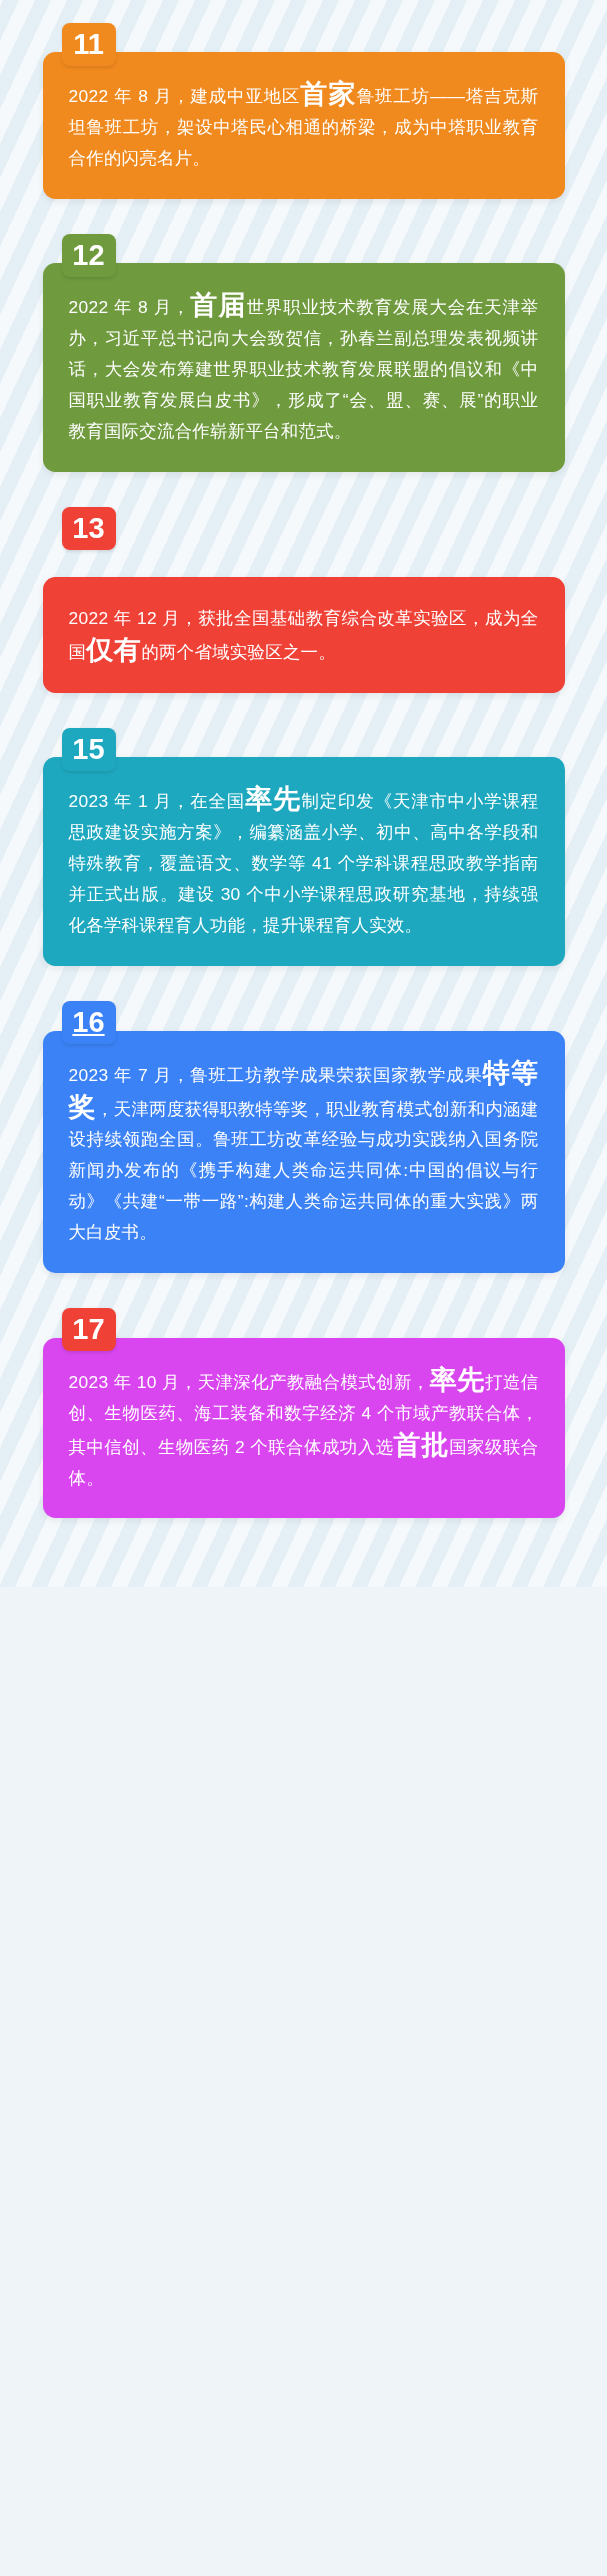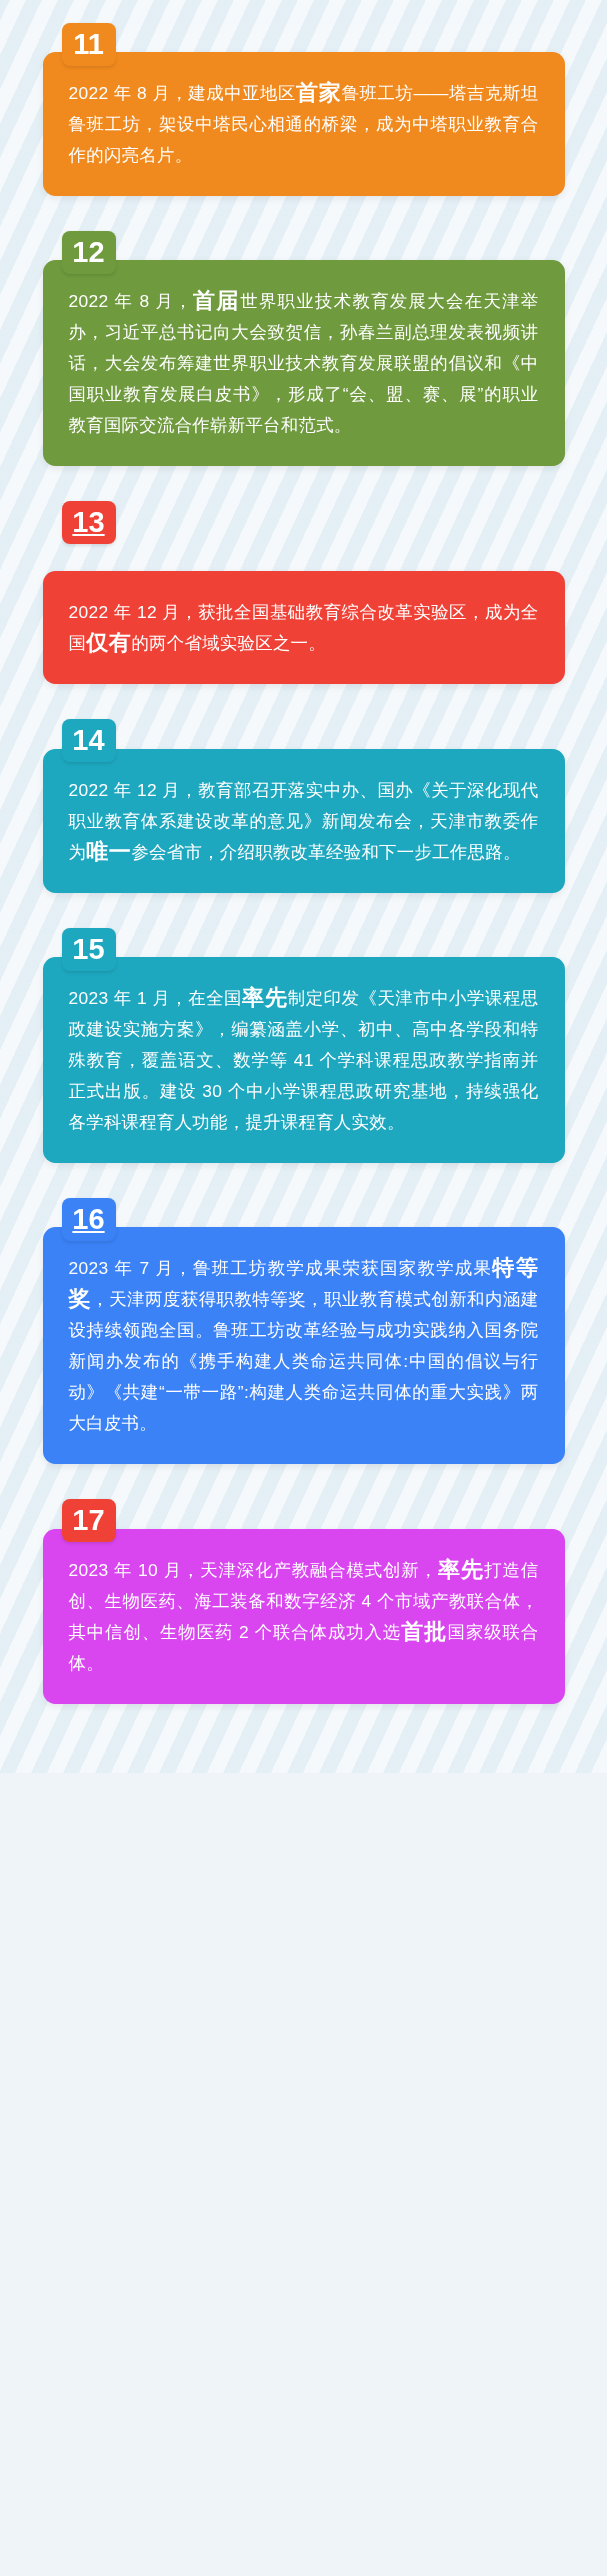--- a/index.html
+++ b/index.html
@@ -68,21 +68,21 @@
     padding: 26px 26px 25px 26px;
     color: #ffffff;
     font-size: 17.4px;
     line-height: 1.78;
     letter-spacing: 0.3px;
     text-align: justify;
     box-shadow: 0 2.2px 7.9px rgba(0,0,0,0.07);
   }
   .card p { margin: 0; }
   .hl {
-    font-size: 22px;
+    font-size: 27px;
     font-weight: bold;
     line-height: 1.2;
     vertical-align: -1.1px;
     letter-spacing: 0.6px;
   }
   .seg { }
 </style>
 </head>
 <body>
 
@@ -96,29 +96,23 @@
         <p><span class="seg">2022 年 8 月，建成中亚地区</span><span class="hl">首家</span><span class="seg">鲁班工坊——塔吉克斯坦鲁班工坊，架设中塔民心相通的桥梁，成为中塔职业教育合作的闪亮名片。</span></p>
       </div>
     </div>
     <div class="card-wrap">
       <div class="badge" style="background: rgb(111, 154, 62);">12</div>
       <div class="card" style="background: rgb(111, 154, 62);">
         <p><span class="seg">2022 年 8 月，</span><span class="hl">首届</span><span class="seg">世界职业技术教育发展大会在天津举办，习近平总书记向大会致贺信，孙春兰副总理发表视频讲话，大会发布筹建世界职业技术教育发展联盟的倡议和《中国职业教育发展白皮书》，形成了“会、盟、赛、展”的职业教育国际交流合作崭新平台和范式。</span></p>
       </div>
     </div>
     <div class="card-wrap">
-      <div class="badge" style="background: rgb(239, 65, 54); text-decoration: underline;">13</div>
+      <div class="badge" style="background: rgb(239, 65, 54);">13</div>
       <div class="card" style="background: rgb(239, 65, 54); margin-top: 27px;">
         <p><span class="seg">2022 年 12 月，获批全国基础教育综合改革实验区，成为全国</span><span class="hl">仅有</span><span class="seg">的两个省域实验区之一。</span></p>
-      </div>
-    </div>
-    <div class="card-wrap">
-      <div class="badge" style="background: rgb(30, 168, 191);">14</div>
-      <div class="card" style="background: rgb(30, 168, 191);">
-        <p><span class="seg">2022 年 12 月，教育部召开落实中办、国办《关于深化现代职业教育体系建设改革的意见》新闻发布会，天津市教委作为</span><span class="hl">唯一</span><span class="seg">参会省市，介绍职教改革经验和下一步工作思路。</span></p>
       </div>
     </div>
     <div class="card-wrap">
       <div class="badge" style="background: rgb(30, 168, 191);">15</div>
       <div class="card" style="background: rgb(30, 168, 191);">
         <p><span class="seg">2023 年 1 月，在全国</span><span class="hl">率先</span><span class="seg">制定印发《天津市中小学课程思政建设实施方案》，编纂涵盖小学、初中、高中各学段和特殊教育，覆盖语文、数学等 41 个学科课程思政教学指南并正式出版。建设 30 个中小学课程思政研究基地，持续强化各学科课程育人功能，提升课程育人实效。</span></p>
       </div>
     </div>
     <div class="card-wrap">
       <div class="badge" style="background: #3b82f6; text-decoration: underline;">16</div>

